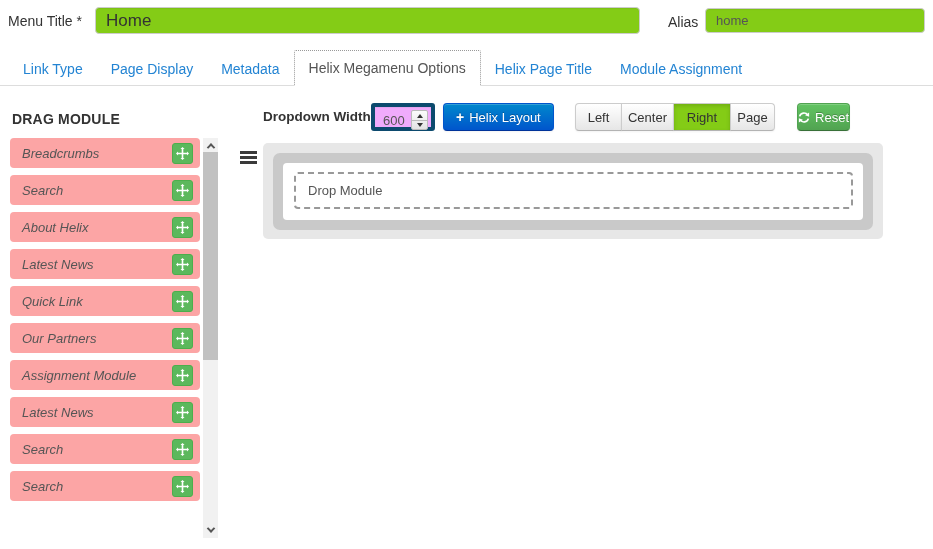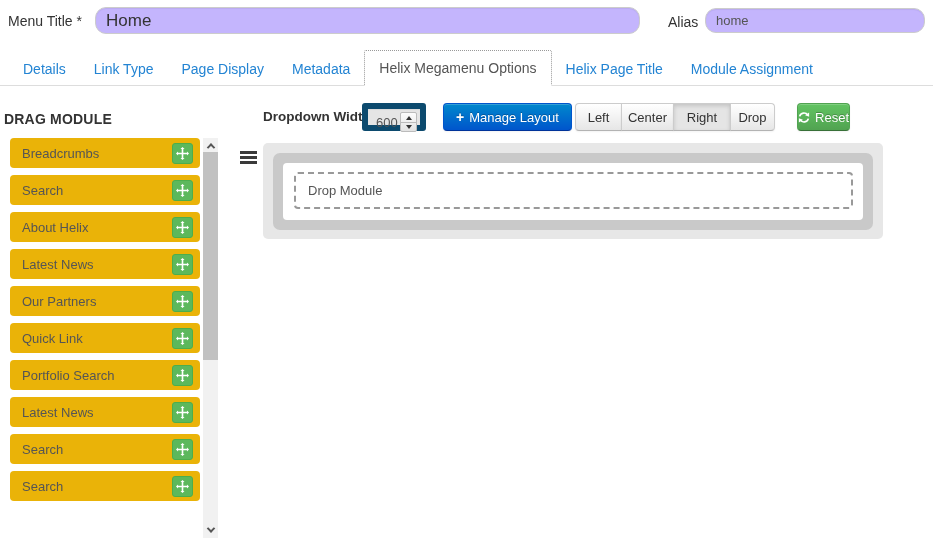--- a/index.html
+++ b/index.html
@@ -5,24 +5,24 @@
   * { margin:0; padding:0; box-sizing:border-box; }
   html,body { background:#fff; }
   body {
     width:933px; height:549px; position:relative; overflow:hidden;
     font-family:"Liberation Sans", sans-serif; color:#333;
   }
 
   
   .lbl { position:absolute; font-size:14px; color:#333; }
   .txt-input {
-    position:absolute; border:1px solid #ccc; border-radius:11px;
+    position:absolute; border:1px solid #ccc; border-radius:4px;
     box-shadow:inset 0 1px 1px rgba(0,0,0,0.06);
     font-family:"Liberation Sans", sans-serif; color:#555;
-    padding:0 10px; outline:none; background:#c4b5fd;
+    padding:0 10px; outline:none; background:#84cc16;
   }
   #menu-title-input { left:95px; top:7px; width:545px; height:27px; font-size:17px; color:#333; }
   #alias-input { left:705px; top:8px; width:220px; height:25px; font-size:13px; }
 
   
   .tabs {
     position:absolute; left:0; top:51px; width:933px; height:35px;
     display:flex; align-items:flex-end; padding-left:9px;
     border-bottom:1px solid #ddd;
   }
@@ -31,26 +31,26 @@
     padding:8px 14px; cursor:pointer; white-space:nowrap;
   }
   .tab.active {
     color:#555; background:#fff;
     border:1px dotted #999; border-bottom:1px solid #fff;
     margin-bottom:-1px; padding:9px 14px 9px;
     border-radius:2px 2px 0 0;
   }
 
   
-  .drag-heading { position:absolute; left:4px; top:111px; font-size:14px; font-weight:bold; color:#333; letter-spacing:0.2px; }
+  .drag-heading { position:absolute; left:12px; top:111px; font-size:14px; font-weight:bold; color:#333; letter-spacing:0.2px; }
   .module-list { position:absolute; left:10px; top:138px; width:190px; }
   .module-row {
-    height:30px; margin-bottom:7px; background:#eab308; border-radius:4px;
+    height:30px; margin-bottom:7px; background:#fca5a5; border-radius:4px;
     display:flex; align-items:center; justify-content:space-between;
-    padding:0 7px 0 12px; cursor:move;
+    padding:0 7px 0 12px; cursor:move;font-style:italic;
   }
   .module-row .mod-label { font-size:13px; color:#555; }
   .mod-add-btn {
     width:21px; height:21px; border:1px solid #4cae4c; border-radius:3px;
     background:#5cb85c; display:flex; align-items:center; justify-content:center;
     cursor:pointer; flex:0 0 auto;
   }
 
   
   .scrollbar { position:absolute; left:203px; top:138px; width:15px; height:400px; background:#f1f1f1; }
@@ -58,22 +58,22 @@
   .scroll-arrow.up { top:0; }
   .scroll-arrow.down { bottom:0; }
   .chev { width:6px; height:6px; border-left:2px solid #555; border-top:2px solid #555; }
   .chev.up { transform:rotate(45deg) translate(1px,1px); }
   .chev.down { transform:rotate(225deg) translate(1px,1px); }
   .scroll-thumb { position:absolute; left:0; top:14px; width:15px; height:208px; background:#c1c1c1; cursor:grab; }
 
   
   .dd-label { position:absolute; left:263px; top:109px; font-size:13.5px; font-weight:bold; color:#333; }
   .num-wrap {
-    position:absolute; left:362px; top:103px; width:64px; height:28px;
-    border:6px solid #0c4a6e; border-radius:3px; background:#e5e5e5;
+    position:absolute; left:371px; top:103px; width:64px; height:28px;
+    border:4px solid #0c4a6e; border-radius:3px; background:#f0abfc;
     box-shadow:inset 0 1px 1px rgba(0,0,0,0.05);
   }
   .num-wrap input {
     position:absolute; left:0; top:0; width:40px; height:26px; border:none; outline:none;
     padding:0 0 0 8px; font-size:13px; color:#555; font-family:"Liberation Sans", sans-serif;
     background:transparent;
   }
   .spinner {
     position:absolute; right:3px; top:3px; width:17px; height:20px;
     border:1px solid #bbb; border-radius:2px; background:linear-gradient(#fcfcfc,#e3e3e3);
@@ -101,21 +101,21 @@
     background:linear-gradient(#62c462,#51a351); border-color:#51a351 #51a351 #387038;
     color:#fff; text-shadow:0 -1px 0 rgba(0,0,0,.25);
   }
   .btn-success svg { margin-right:5px; }
 
   .btn-group { position:absolute; left:575px; top:103px; display:flex; }
   .btn-group .btn { position:relative; border-radius:0; margin-left:-1px; }
   .btn-group .btn:first-child { border-radius:4px 0 0 4px; margin-left:0; }
   .btn-group .btn:last-child { border-radius:0 4px 4px 0; }
   .btn-group .btn.active {
-    background:#e5e5e5; box-shadow:inset 0 2px 4px rgba(0,0,0,.15), 0 1px 2px rgba(0,0,0,.05);
+    background:#84cc16; box-shadow:inset 0 2px 4px rgba(0,0,0,.15), 0 1px 2px rgba(0,0,0,.05);
   }
   .w-left { width:47px; } .w-center { width:53px; } .w-right { width:58px; } .w-full { width:45px; }
 
   
   .hamburger { position:absolute; left:240px; top:151px; width:17px; cursor:pointer; }
   .hamburger .bar { height:3px; background:#3a3a3a; margin-bottom:2px; }
   .panel-outer { position:absolute; left:263px; top:143px; width:620px; height:96px; background:#e7e7e7; border-radius:5px; }
   .panel-mid { position:absolute; left:10px; top:10px; width:600px; height:77px; background:#c9c9c9; border-radius:7px; }
   .panel-white { position:absolute; left:10px; top:10px; width:580px; height:57px; background:#fff; border-radius:4px; }
   .drop-target {
@@ -127,21 +127,20 @@
 </style>
 </head>
 <body>
 
 <label class="lbl" style="left:8px; top:13px;">Menu Title *</label>
 <input id="menu-title-input" class="txt-input" value="Home" style="">
 <label class="lbl" style="left:668px; top:14px;">Alias</label>
 <input id="alias-input" class="txt-input" value="home" style="">
 
 <nav class="tabs">
-  <a class="tab">Details</a>
   <a class="tab">Link Type</a>
   <a class="tab">Page Display</a>
   <a class="tab">Metadata</a>
   <a class="tab active">Helix Megamenu Options</a>
   <a class="tab">Helix Page Title</a>
   <a class="tab">Module Assignment</a>
 </nav>
 
 <h3 class="drag-heading">DRAG MODULE</h3>
 
@@ -172,37 +171,37 @@
   </div>
   <div class="module-row">
     <span class="mod-label">Latest News</span>
     <span class="mod-add-btn">
         <svg width="13" height="13" viewBox="0 0 16 16">
           <path fill="#fff" d="M8 0 L10.5 2.5 H9 V7 H13.5 V5.5 L16 8 L13.5 10.5 V9 H9 V13.5 H10.5 L8 16 L5.5 13.5 H7 V9 H2.5 V10.5 L0 8 L2.5 5.5 V7 H7 V2.5 H5.5 Z"></path>
         </svg>
       </span>
   </div>
   <div class="module-row">
+    <span class="mod-label">Quick Link</span>
+    <span class="mod-add-btn">
+        <svg width="13" height="13" viewBox="0 0 16 16">
+          <path fill="#fff" d="M8 0 L10.5 2.5 H9 V7 H13.5 V5.5 L16 8 L13.5 10.5 V9 H9 V13.5 H10.5 L8 16 L5.5 13.5 H7 V9 H2.5 V10.5 L0 8 L2.5 5.5 V7 H7 V2.5 H5.5 Z"></path>
+        </svg>
+      </span>
+  </div>
+  <div class="module-row">
     <span class="mod-label">Our Partners</span>
     <span class="mod-add-btn">
         <svg width="13" height="13" viewBox="0 0 16 16">
           <path fill="#fff" d="M8 0 L10.5 2.5 H9 V7 H13.5 V5.5 L16 8 L13.5 10.5 V9 H9 V13.5 H10.5 L8 16 L5.5 13.5 H7 V9 H2.5 V10.5 L0 8 L2.5 5.5 V7 H7 V2.5 H5.5 Z"></path>
         </svg>
       </span>
   </div>
   <div class="module-row">
-    <span class="mod-label">Quick Link</span>
-    <span class="mod-add-btn">
-        <svg width="13" height="13" viewBox="0 0 16 16">
-          <path fill="#fff" d="M8 0 L10.5 2.5 H9 V7 H13.5 V5.5 L16 8 L13.5 10.5 V9 H9 V13.5 H10.5 L8 16 L5.5 13.5 H7 V9 H2.5 V10.5 L0 8 L2.5 5.5 V7 H7 V2.5 H5.5 Z"></path>
-        </svg>
-      </span>
-  </div>
-  <div class="module-row">
-    <span class="mod-label">Portfolio Search</span>
+    <span class="mod-label">Assignment Module</span>
     <span class="mod-add-btn">
         <svg width="13" height="13" viewBox="0 0 16 16">
           <path fill="#fff" d="M8 0 L10.5 2.5 H9 V7 H13.5 V5.5 L16 8 L13.5 10.5 V9 H9 V13.5 H10.5 L8 16 L5.5 13.5 H7 V9 H2.5 V10.5 L0 8 L2.5 5.5 V7 H7 V2.5 H5.5 Z"></path>
         </svg>
       </span>
   </div>
   <div class="module-row">
     <span class="mod-label">Latest News</span>
     <span class="mod-add-btn">
         <svg width="13" height="13" viewBox="0 0 16 16">
@@ -247,28 +246,28 @@
         <span class="tri-up"></span>
       </div>
     <div class="spin-half dn">
         <span class="tri-dn"></span>
       </div>
   </div>
 </div>
 
 <button class="btn btn-primary">
   <span class="plus">+</span>
-  <span>Manage Layout</span>
+  <span>Helix Layout</span>
 </button>
 
 <div class="btn-group">
   <button class="btn w-left">Left</button>
   <button class="btn w-center">Center</button>
   <button class="btn w-right active">Right</button>
-  <button class="btn w-full">Drop</button>
+  <button class="btn w-full">Page</button>
 </div>
 
 <button class="btn btn-success">
   <svg width="13" height="13" viewBox="0 0 16 16">
     <g fill="none" stroke="#fff" stroke-width="2.2">
       <path d="M2.2 6.5 A6 6 0 0 1 13 4.8"></path>
       <path d="M13.8 9.5 A6 6 0 0 1 3 11.2"></path>
     </g>
     <polygon fill="#fff" points="14.8,1.2 14.8,7 9.4,5"></polygon>
     <polygon fill="#fff" points="1.2,14.8 1.2,9 6.6,11"></polygon>

